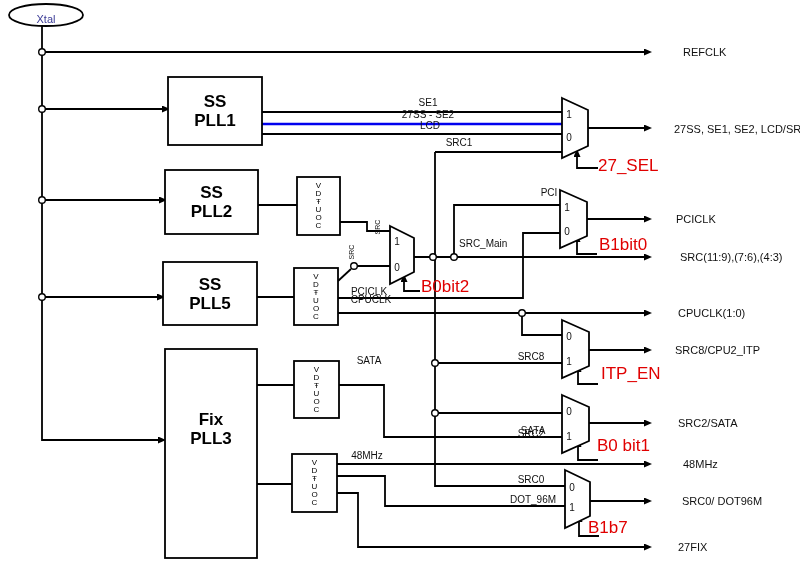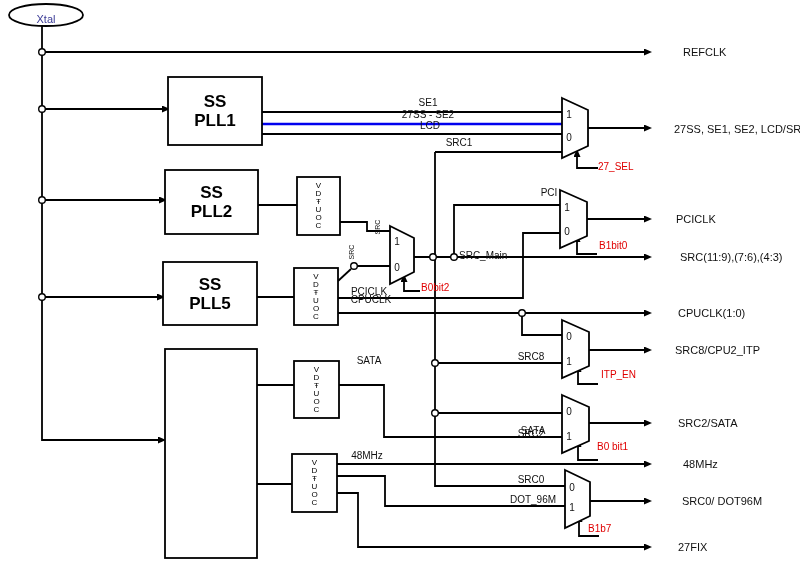--- a/index.html
+++ b/index.html
@@ -7,21 +7,21 @@
          font-family:"Liberation Sans", sans-serif;
          --wire:#000000; --blue:#0000ee; --red:#e00000; --xtal:#3b3b96;}
   #stage svg{position:absolute;left:0;top:0;}
   .w{stroke:var(--wire);stroke-width:1.8;fill:none;}
   .wb{stroke:var(--blue);stroke-width:2.4;fill:none;}
   .blk{fill:#ffffff;stroke:var(--wire);stroke-width:1.8;}
   .jn{fill:#ffffff;stroke:var(--wire);stroke-width:1.4;}
   #arrh{fill:var(--wire);}
   .lbl{position:absolute;font-size:10px;color:#111;white-space:nowrap;line-height:11px;}
   .out{position:absolute;font-size:11px;color:#111;white-space:nowrap;transform:translateY(-50%);}
-  .red{position:absolute;font-size:10px;color:var(--red);white-space:nowrap;transform:translateY(-50%);}
+  .red{position:absolute;font-size:17px;color:var(--red);white-space:nowrap;transform:translateY(-50%);}
   .ctr{transform:translateX(-50%);}
   .digit{position:absolute;font-size:10px;color:#111;transform:translate(-50%,-50%);}
   .blocklbl{position:absolute;display:flex;align-items:center;justify-content:center;
             font-weight:bold;font-size:17px;line-height:19px;color:#000;text-align:center;
             white-space:pre-line;}
   .divlbl{position:absolute;display:flex;align-items:center;justify-content:center;
           font-size:8px;line-height:8px;color:#000;text-align:center;white-space:pre-line;}
   .vlabel{position:absolute;font-size:7px;color:#111;white-space:nowrap;
           transform:translate(-50%,-50%) rotate(-90deg);}
   .xtal{position:absolute;display:flex;align-items:center;justify-content:center;
@@ -113,20 +113,22 @@
     <circle class="jn" cx="435" cy="413" r="3.3"></circle>
   </svg>
 
   <div class="xtal" style="left:8px;top:3px;width:76px;height:32px;">Xtal</div>
   <div class="blocklbl" style="left:168px;top:77px;width:94px;height:68px;">SS
 PLL1</div>
   <div class="blocklbl" style="left:165px;top:170px;width:93px;height:64px;">SS
 PLL2</div>
   <div class="blocklbl" style="left:163px;top:262px;width:94px;height:63px;">SS
 PLL5</div>
+  <div class="blocklbl" style="left:165px;top:349px;width:92px;height:160px;">Fix
+PLL3</div>
   <div class="divlbl" style="left:297px;top:177px;width:43px;height:58px;">V
 D
 Ŧ
 U
 O
 C</div>
   <div class="divlbl" style="left:294px;top:268px;width:44px;height:57px;">V
 D
 Ŧ
 U
@@ -146,21 +148,21 @@
 C</div>
 
   <div class="vlabel" style="left:377px;top:227px;">SRC</div>
   <div class="vlabel" style="left:351px;top:252px;">SRC</div>
 
   <div class="lbl ctr" style="left:428px;top:97px;">SE1</div>
   <div class="lbl ctr" style="left:428px;top:109px;">27SS - SE2</div>
   <div class="lbl ctr" style="left:430px;top:120px;text-align:center;">LCD</div>
   <div class="lbl ctr" style="left:459px;top:137px;">SRC1</div>
   <div class="lbl ctr" style="left:514px;top:187px;margin-left:35px;">PCI</div>
-  <div class="lbl" style="left:459px;top:250px;text-align:right;">SRC_Main</div>
+  <div class="lbl" style="left:459px;top:238px;text-align:right;">SRC_Main</div>
   <div class="lbl ctr" style="left:369px;top:286px;">PCICLK</div>
   <div class="lbl ctr" style="left:371px;top:294px;">CPUCLK</div>
   <div class="lbl ctr" style="left:531px;top:351px;">SRC8</div>
   <div class="lbl ctr" style="left:531px;top:401px;margin-top:27px;">SRC2</div>
   <div class="lbl ctr" style="left:533px;top:425px;">SATA</div>
   <div class="lbl ctr" style="left:369px;top:355px;">SATA</div>
   <div class="lbl ctr" style="left:367px;top:450px;">48MHz</div>
   <div class="lbl ctr" style="left:531px;top:474px;">SRC0</div>
   <div class="lbl ctr" style="left:533px;top:494px;">DOT_96M</div>
 

